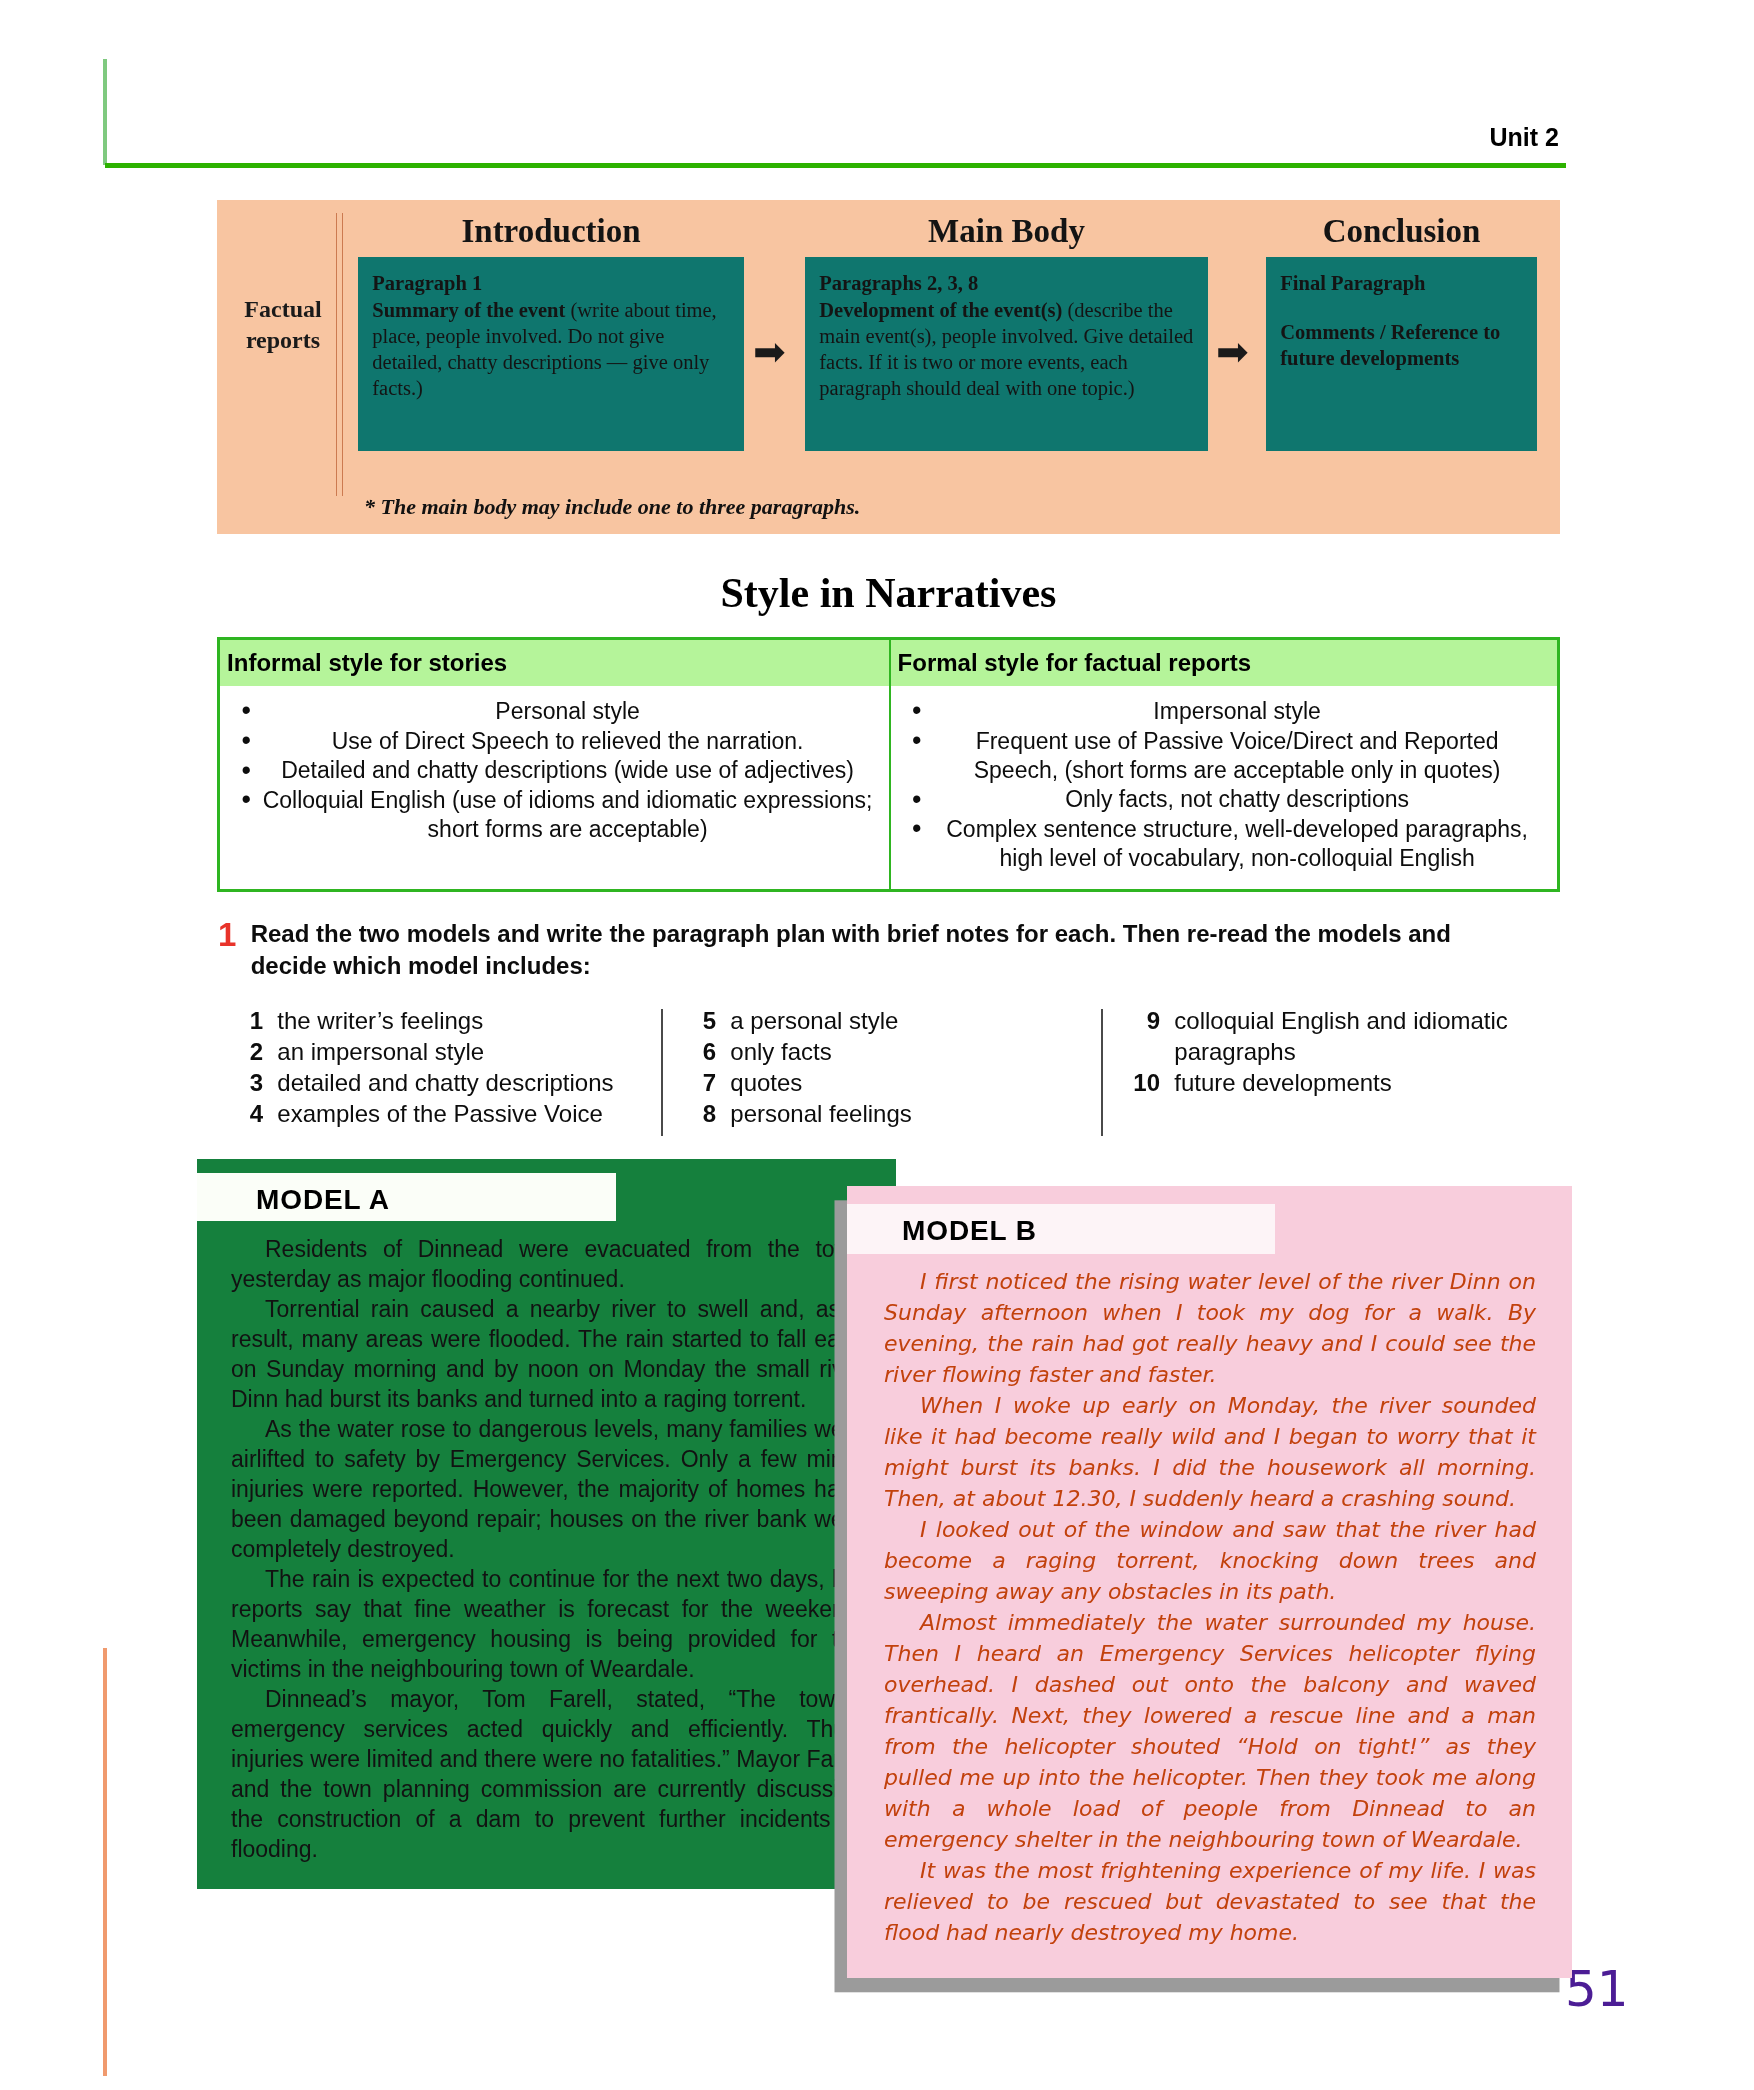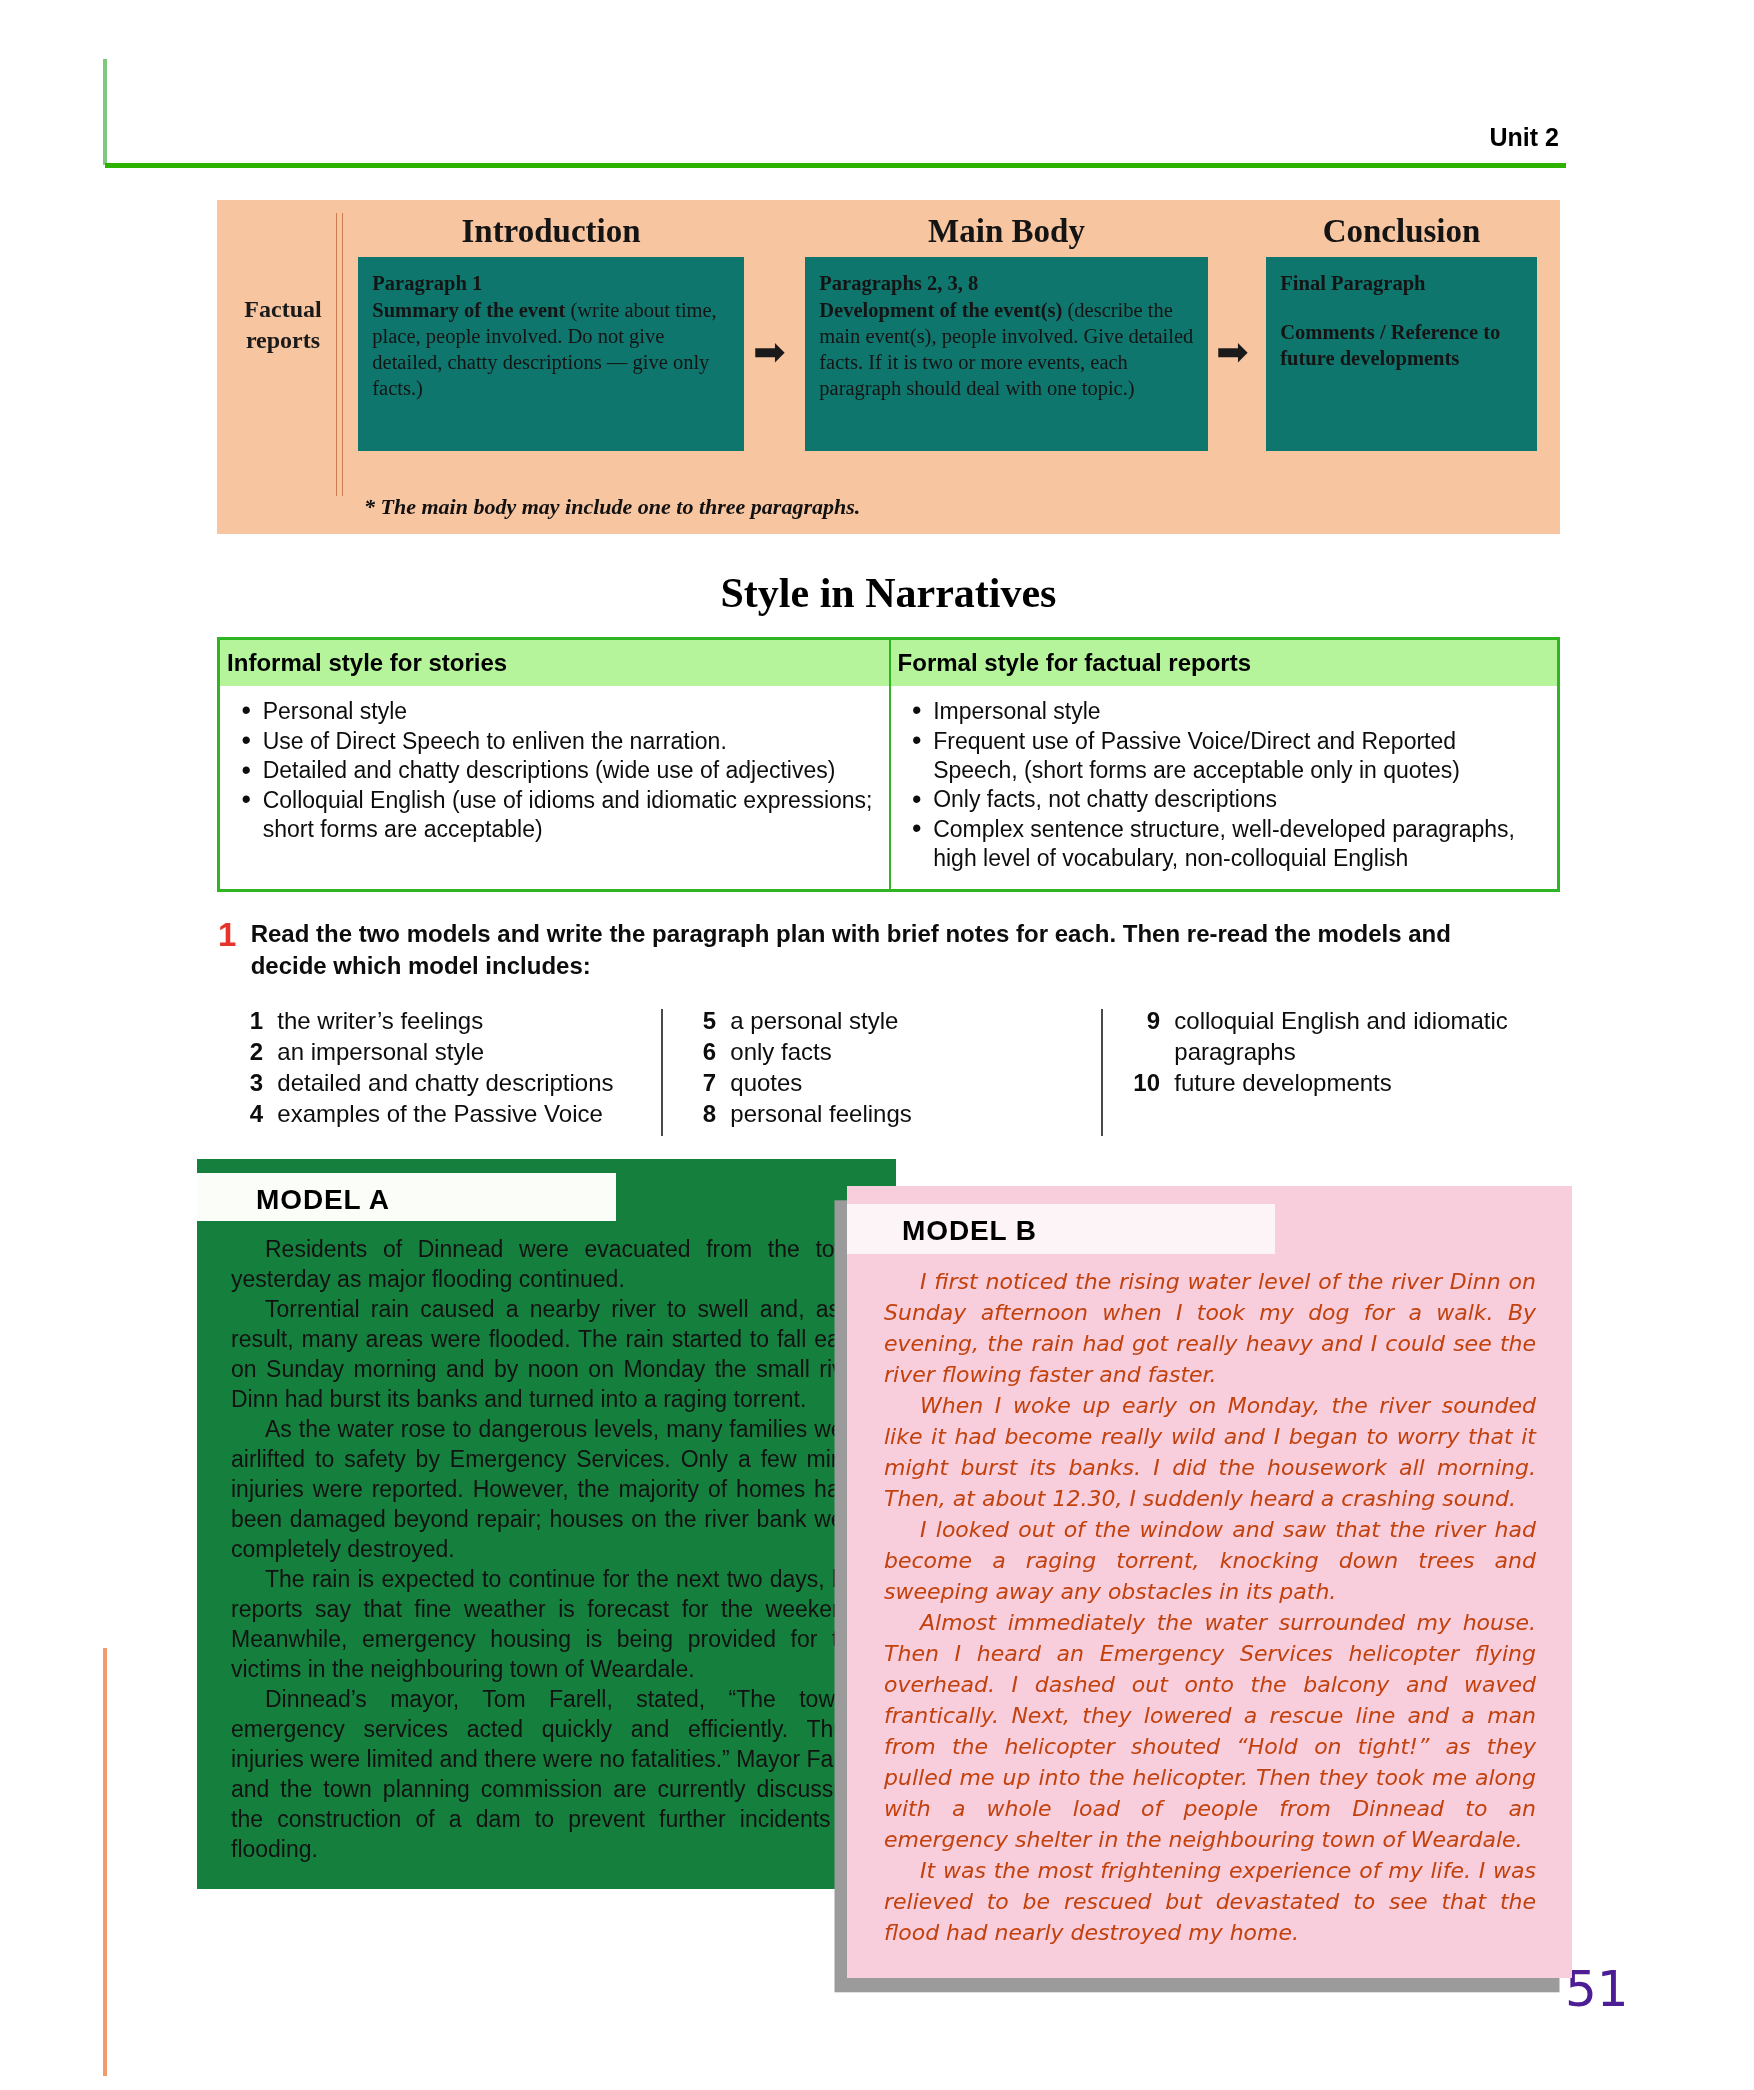--- a/index.html
+++ b/index.html
@@ -43,21 +43,21 @@
 
   
   .section-title { position:absolute; left:217px; top:569px; width:1343px; text-align:center;
     font-family:"Liberation Serif", serif; font-weight:bold; font-size:42px; color:#000; }
   .style-table { position:absolute; left:217px; top:637px; width:1343px; background:#ffffff;
     border:3.6px solid #2fb521; }
   .style-header-row { display:flex; background:#b5f49a; }
   .style-header { width:50%; padding:9px 7.1px; text-align:left; font-weight:bold; font-size:24px; color:#000; }
   .style-header.right { border-left:2.7px solid #2fb521; }
   .style-body { display:flex; }
-  .style-col { width:50%; padding:10.7px 16px 14.3px 10.7px; }
+  .style-col { width:50%; padding:10.7px 16px 14.3px 10.7px;text-align:center; }
   .style-col.right { border-left:2.7px solid #2fb521; }
   .bullet-item { position:relative; padding-left:32px; font-size:23px; line-height:29px; color:#0d0d0d; margin-bottom:0.9px; }
   .bullet-item::before { content:"•"; position:absolute; left:10.7px; top:-0.9px; font-size:27px; }
 
   
   .exercise-head { position:absolute; left:218px; top:918px; display:flex; width:1310px; }
   .ex-num { color:#e8332a; font-weight:bold; font-size:33px; line-height:1; margin-right:14.3px; }
   .ex-text { font-weight:bold; font-size:24px; line-height:32px; width:1239px; color:#0c0c0c; }
   .ex-col { position:absolute; top:1005px; }
   .exc0 { left:233px; width:392px; }
@@ -130,21 +130,21 @@
   <div class="section-title">Style in Narratives</div>
 
   <div class="style-table">
     <div class="style-header-row">
       <div class="style-header">Informal style for stories</div>
       <div class="style-header right">Formal style for factual reports</div>
     </div>
     <div class="style-body">
       <div class="style-col">
         <div class="bullet-item">Personal style</div>
-        <div class="bullet-item">Use of Direct Speech to enliven the narration.</div>
+        <div class="bullet-item">Use of Direct Speech to relieved the narration.</div>
         <div class="bullet-item">Detailed and chatty descriptions (wide use of adjectives)</div>
         <div class="bullet-item">Colloquial English (use of idioms and idiomatic expressions; short forms are acceptable)</div>
       </div>
       <div class="style-col right">
         <div class="bullet-item">Impersonal style</div>
         <div class="bullet-item">Frequent use of Passive Voice/Direct and Reported Speech, (short forms are acceptable only in quotes)</div>
         <div class="bullet-item">Only facts, not chatty descriptions</div>
         <div class="bullet-item">Complex sentence structure, well-developed paragraphs, high level of vocabulary, non-colloquial English</div>
       </div>
     </div>

